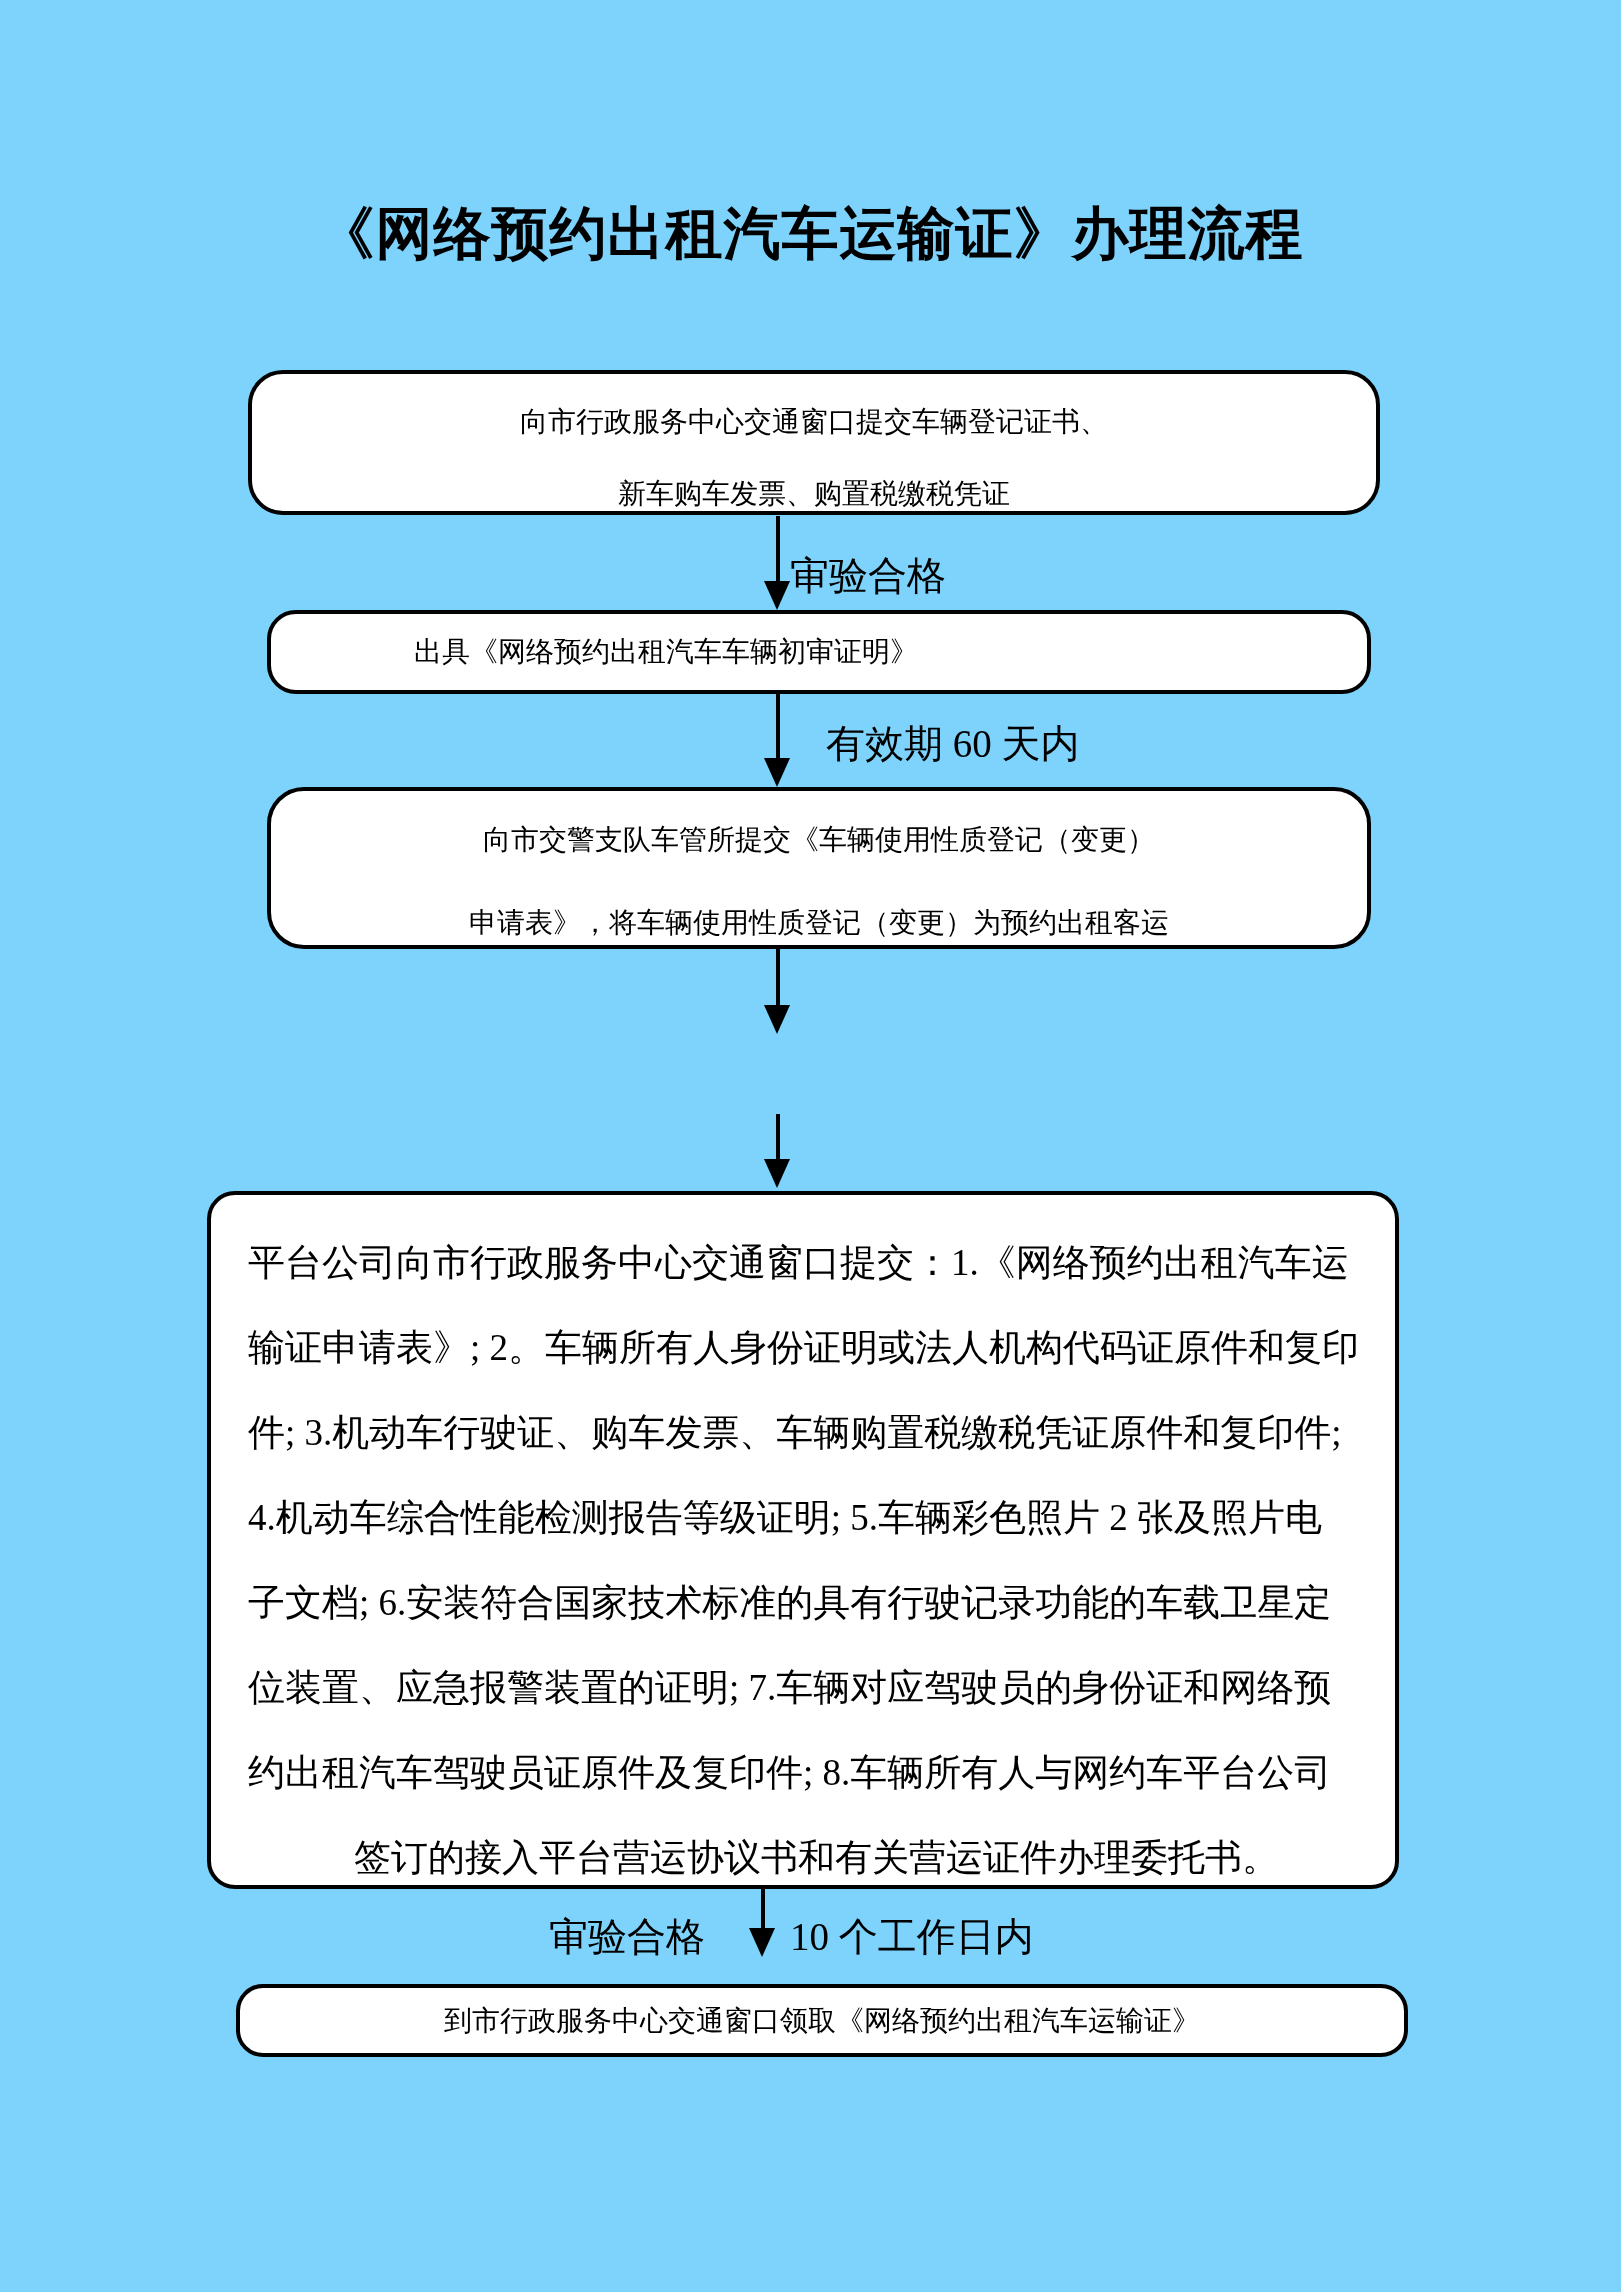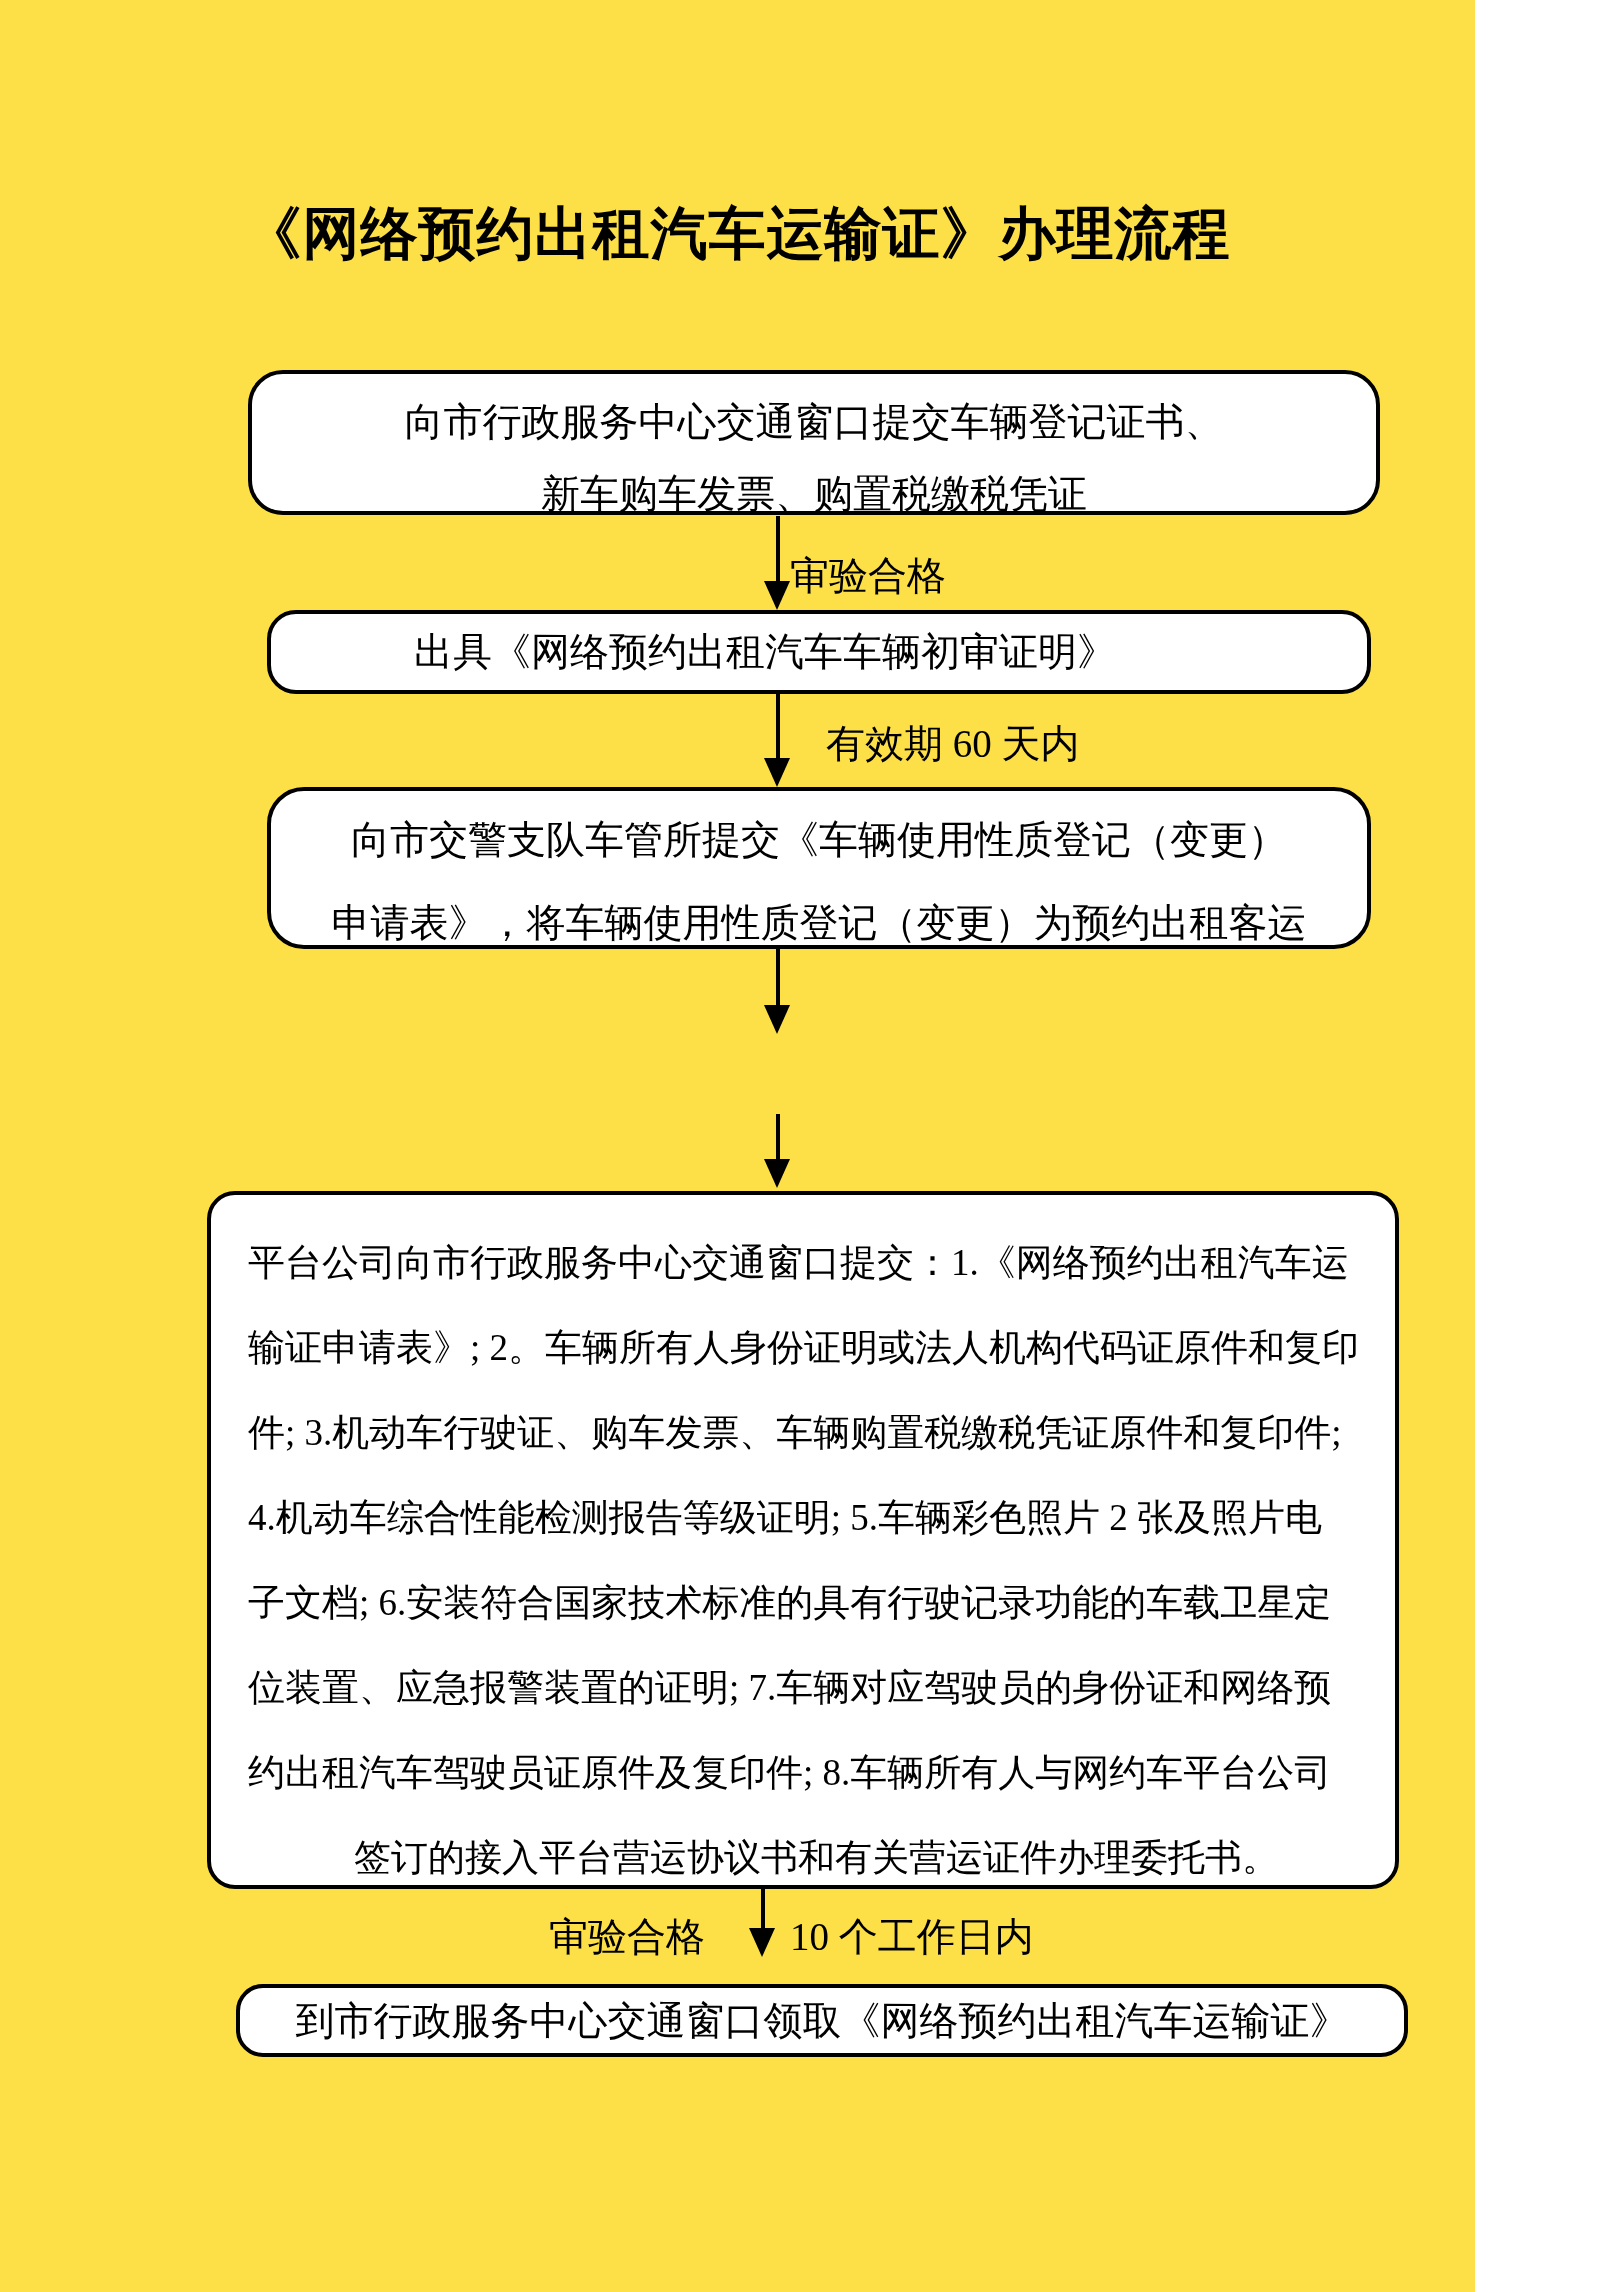--- a/index.html
+++ b/index.html
@@ -1,41 +1,41 @@
 <!DOCTYPE html>
 <html><head>
 <meta charset="utf-8">
 <style>
   * { box-sizing: border-box; margin: 0; padding: 0; }
   html, body { background: #ffffff; }
   .page {
     position: relative;
-    width: 1475px;
+    width: 1621px;
     height: 2293px;
-    background: #fde047;
+    background: #7dd3fc;
     color: #000000;
     font-family: "Liberation Serif", "DejaVu Serif", serif;
     overflow: hidden;
   }
   .doc-title {
     position: absolute;
     top: 199px;
     left: 0;
     width: 100%;
     text-align: center;
     font-size: 57px;
     font-weight: bold;
     letter-spacing: 1px;
     line-height: 69px;
   }
   .flow-box {
     position: absolute;
     background: #ffffff;
     border: 4.9px solid #000000;
-    font-size: 39px;
+    font-size: 28px;
   }
   .box1 { left: 248px; top: 370px; width: 1132px; height: 145px; border-radius: 35px; padding-top: 11.8px; }
   .box1 .bline { text-align: center; line-height: 72px; white-space: nowrap; }
   .box2 { left: 267px; top: 610px; width: 1104px; height: 84px; border-radius: 29px;
           display: flex; align-items: center; padding-left: 143px; white-space: nowrap; text-align: right; }
   .box3 { left: 267px; top: 787px; width: 1104px; height: 162px; border-radius: 37px; padding-top: 6.9px; }
   .box3 .bline { text-align: center; line-height: 83px; white-space: nowrap; }
   .box4 { left: 271px; top: 1040px; width: 1111px; height: 75px; border-radius: 15.7px;
           display: flex; align-items: center; justify-content: center; white-space: nowrap; }
   .box5 { left: 207px; top: 1191px; width: 1192px; height: 698px; border-radius: 28px;

